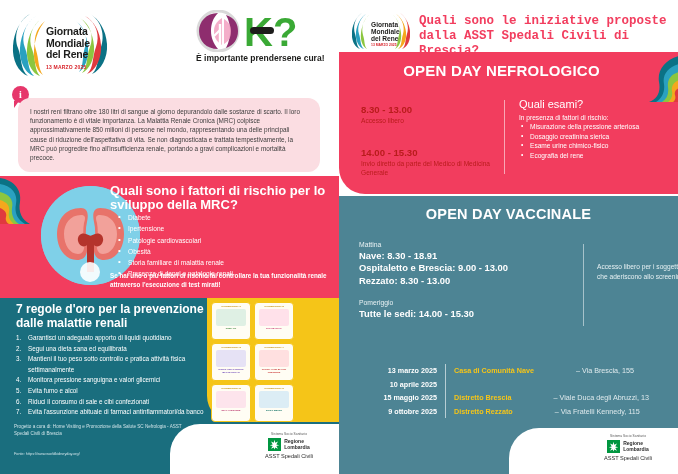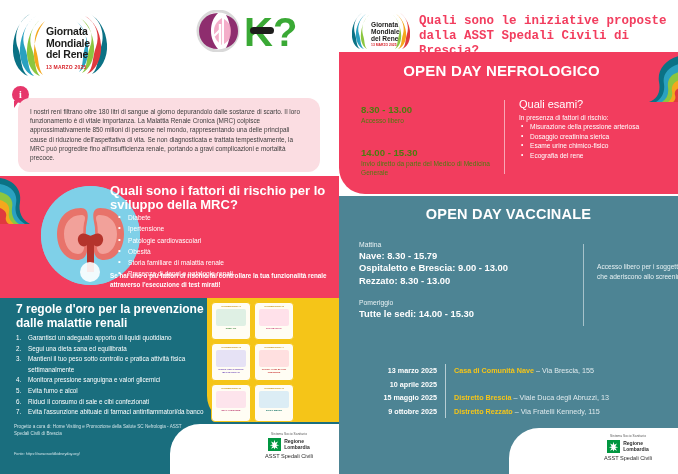--- a/index.html
+++ b/index.html
@@ -62,21 +62,21 @@
   .lfoot-logo{position:absolute;left:246px;top:432px;width:86px;text-align:center;}
 
   
   .right{position:absolute;left:339px;top:0;width:339px;height:474px;background:#fff;overflow:hidden;}
   .r-head{position:absolute;left:0;top:0;width:339px;height:52px;}
   .r-logo{position:absolute;left:13px;top:12px;width:58px;height:38px;}
   .r-title{position:absolute;left:80px;top:14px;width:250px;color:#f23d5e;font-weight:bold;font-size:12.5px;line-height:15px;font-family:Liberation Mono, monospace;}
 
   .nefro{position:absolute;left:0;top:52px;width:339px;height:142px;background:#f23d5e;border-bottom-left-radius:26px;}
   .nefro-h{position:absolute;left:0;top:62px;width:325px;text-align:center;color:#fff;font-weight:bold;font-size:15px;letter-spacing:.2px;}
-  .n-col-l{position:absolute;left:22px;top:104px;width:130px;color:#4d7c0f;}
+  .n-col-l{position:absolute;left:22px;top:104px;width:130px;color:#b91c1c;}
   .n-div{position:absolute;left:165px;top:100px;width:1px;height:74px;background:rgba(255,255,255,.55);}
   .n-col-r{position:absolute;left:180px;top:98px;width:150px;color:#fff;}
   .big{font-weight:bold;font-size:9.6px;line-height:12px;}
   .sml{font-size:6.6px;line-height:9.2px;}
   .qh{font-weight:normal;font-size:11px;margin-bottom:3px;}
   .ul-r{margin:0;padding:0;list-style:none;}
   .ul-r li{font-size:6.6px;line-height:9.6px;position:relative;padding-left:11px;}
   .ul-r li:before{content:"•";position:absolute;left:2px;top:-1px;}
 
   .vacc{position:absolute;left:0;top:196px;width:339px;height:278px;background:#4d8494;}
@@ -86,21 +86,21 @@
   .v-col-r{position:absolute;left:258px;top:262px;width:92px;color:#e7f1f3;font-size:6.6px;line-height:9.6px;}
   .v-lbl{font-size:6.8px;line-height:10px;color:#e7f1f3;}
   .v-line{font-weight:bold;font-size:9.4px;line-height:12.4px;color:#fff;}
 
   .dates{position:absolute;left:16px;top:364px;}
   .drow{display:flex;align-items:center;height:13.6px;}
   .ddate{width:82px;text-align:right;color:#fff;font-weight:bold;font-size:7.2px;}
   .dsep{width:1px;height:13.6px;background:rgba(255,255,255,.6);margin:0 8px;}
   .dplace{font-size:7.2px;}
   .dplace b{color:#f5c518;}
-  .dplace span{color:#dfeaed;}
+  .dplace span{color:#dfeaed;padding-left:40px;}
   .rfooter{position:absolute;left:170px;top:428px;width:169px;height:46px;background:#fff;border-top-left-radius:30px;}
   .rfoot-logo{position:absolute;left:246px;top:434px;width:86px;text-align:center;}
 
   .rl-top{font-size:3.2px;color:#555;letter-spacing:.1px;}
   .rl-mid{display:flex;align-items:center;justify-content:center;gap:3px;margin-top:2px;}
   .rl-sq{width:13px;height:13px;background:#009640;display:flex;align-items:center;justify-content:center;}
   .rl-name{font-size:5px;line-height:5.4px;color:#2b2b2b;font-weight:bold;text-align:left;}
   .rl-bot{font-size:5.6px;color:#2b2b2b;margin-top:2px;}
 </style>
 </head>
@@ -138,20 +138,21 @@
           <path d="M22 3 C10 3 3 12 3 21 C3 31 10 39 22 39 C17 33 15 27 15 21 C15 14 17 8 22 3Z" fill="#8e2d6e"></path>
           <path d="M30 5 C39 8 42 14 42 21 C42 29 38 35 30 38 C33 32 34 27 34 21 C34 15 33 10 30 5Z" fill="#8e2d6e"></path>
           <path d="M26 8 C20 12 18 16 18 21 C18 27 20 31 26 35 L26 8Z" fill="#f2a0c0" opacity=".85"></path>
           <path d="M28 9 C33 12 35 16 35 21 C35 27 33 31 28 34 Z" fill="#f2a0c0" opacity=".85"></path>
           <path d="M24 14 L24 38" stroke="#ffffff" stroke-width="2.4" fill="none"></path>
           <path d="M24 20 L18 26" stroke="#ffffff" stroke-width="2.2" fill="none"></path>
           <text x="48" y="36" font-family="Liberation Sans, sans-serif" font-size="40" font-weight="bold" fill="#3aa935">K?</text>
           <rect x="54" y="17" width="24" height="7" rx="3.5" fill="#1d1d1b"></rect>
         </svg>
       </div>
+      <div class="ok-tag2">È importante prendersene cura!</div>
     </div>
 
     <div class="info-badge">
       <div class="circ">i</div>
       <div class="tail"></div>
     </div>
     <div class="infobox">
       <p>I nostri reni filtrano oltre 180 litri di sangue al giorno depurandolo dalle sostanze di scarto. Il loro funzionamento è di vitale importanza. La Malattia Renale Cronica (MRC) colpisce approssimativamente 850 milioni di persone nel mondo, rappresentando una delle principali cause di riduzione dell'aspettativa di vita. Se non diagnosticata e trattata tempestivamente, la MRC può progredire fino all'insufficienza renale, portando a gravi complicazioni e mortalità precoce.</p>
     </div>
 
@@ -304,21 +305,21 @@
         <li>Dosaggio creatinina sierica</li>
         <li>Esame urine chimico-fisico</li>
         <li>Ecografia del rene</li>
       </ul>
     </div>
 
     <div class="vacc"></div>
     <div class="vacc-h">OPEN DAY VACCINALE</div>
     <div class="v-col-l">
       <div class="v-lbl">Mattina</div>
-      <div class="v-line">Nave: 8.30 - 15.79</div>
+      <div class="v-line">Nave: 8.30 - 18.91</div>
       <div class="v-line">Ospitaletto e Brescia: 9.00 - 13.00</div>
       <div class="v-line">Rezzato: 8.30 - 13.00</div>
       <div class="v-lbl" style="margin-top:11px">Pomeriggio</div>
       <div class="v-line">Tutte le sedi: 14.00 - 15.30</div>
     </div>
     <div class="v-div"></div>
     <div class="v-col-r">Accesso libero per i soggetti che aderiscono allo screening</div>
 
     <div class="dates">
       <div class="drow">

